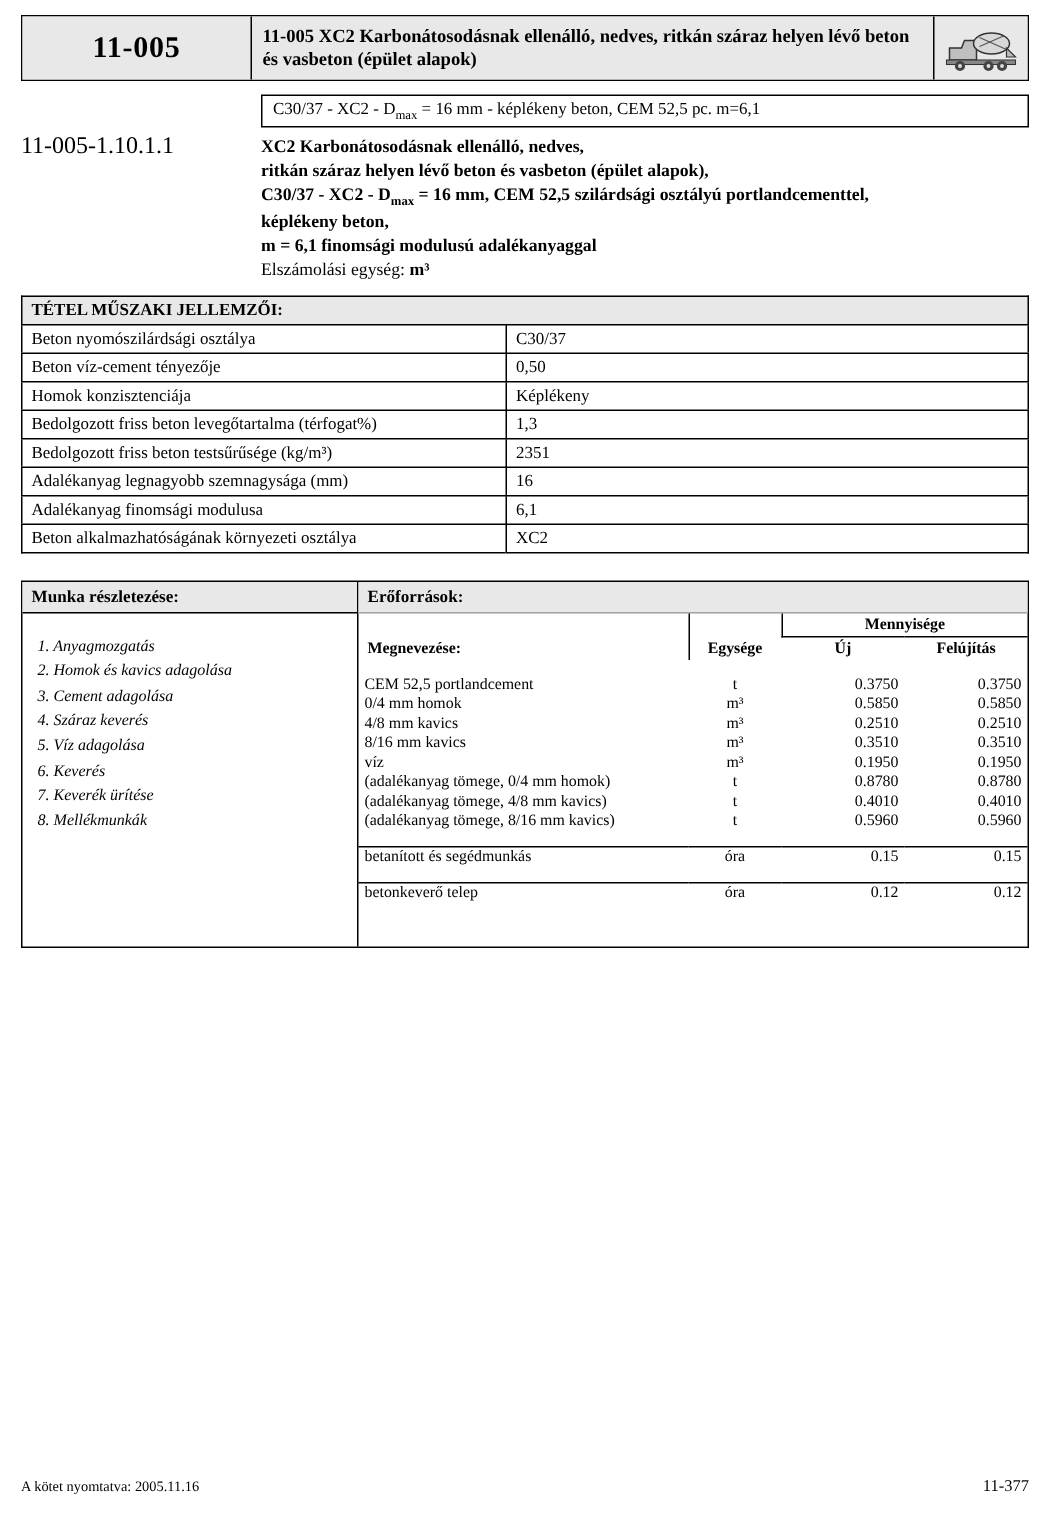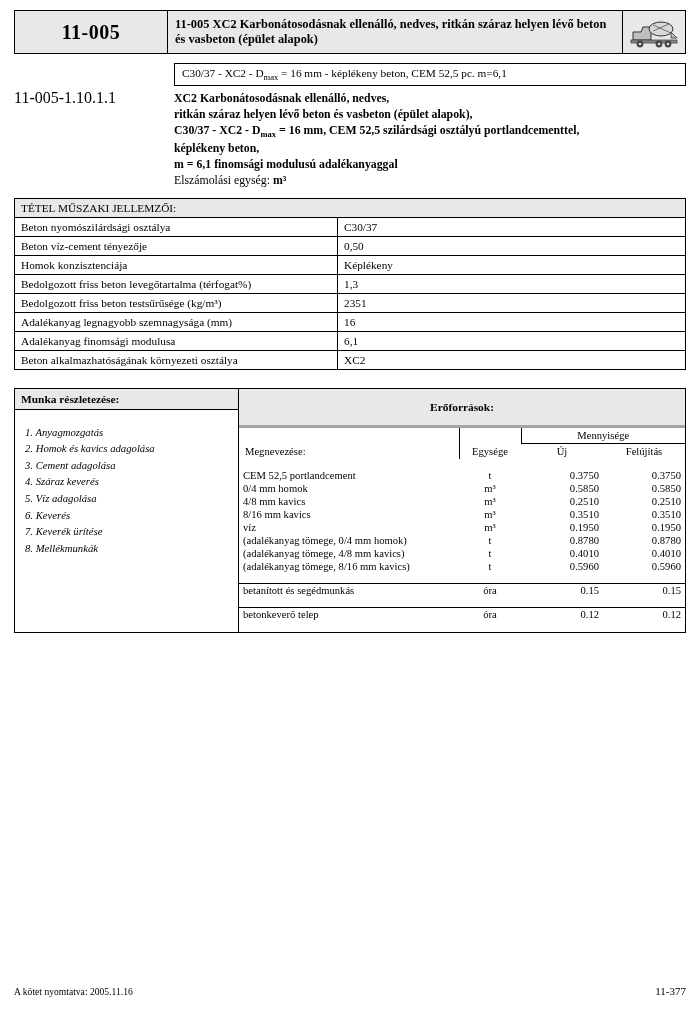--- a/index.html
+++ b/index.html
@@ -93,21 +93,21 @@
   
   .tech {
     margin-top: 9px;
     border: 1px solid #000;
     width: 100%;
     border-collapse: collapse;
     font-size: 11.3px;
   }
   .tech .caption-row td {
     background: #e8e8e8;
-    font-weight: normal;
+    font-weight: bold;
     border-bottom: 1px solid #000;
     padding: 3px 6px;
   }
   .tech td {
     border: none;
     padding: 3px 6px;
   }
   .tech tr.data-row td {
     border-bottom: 1px solid #000;
   }
@@ -146,33 +146,32 @@
     font-size: 10.7px;
     font-style: italic;
     line-height: 1.55;
   }
   .res {
     flex: 1;
     box-sizing: border-box;
   }
   .res-head {
     background: #e8e8e8;
-    border-bottom: 3px solid #a3a3a3;
+    border-bottom: 1px solid #a3a3a3;
     font-weight: bold;
     font-size: 11.4px;
-    padding: 12px 6px;
-    text-align: center;
+    padding: 4px 6px;
   }
   table.res-table {
     width: 100%;
     border-collapse: collapse;
     font-size: 10.6px;
   }
   table.res-table th {
-    font-weight: normal;
+    font-weight: bold;
     font-size: 10.6px;
     padding: 2px 0;
     text-align: center;
     vertical-align: bottom;
   }
   table.res-table th.name-col {
     text-align: left;
     padding-left: 6px;
   }
   .qty-head {

